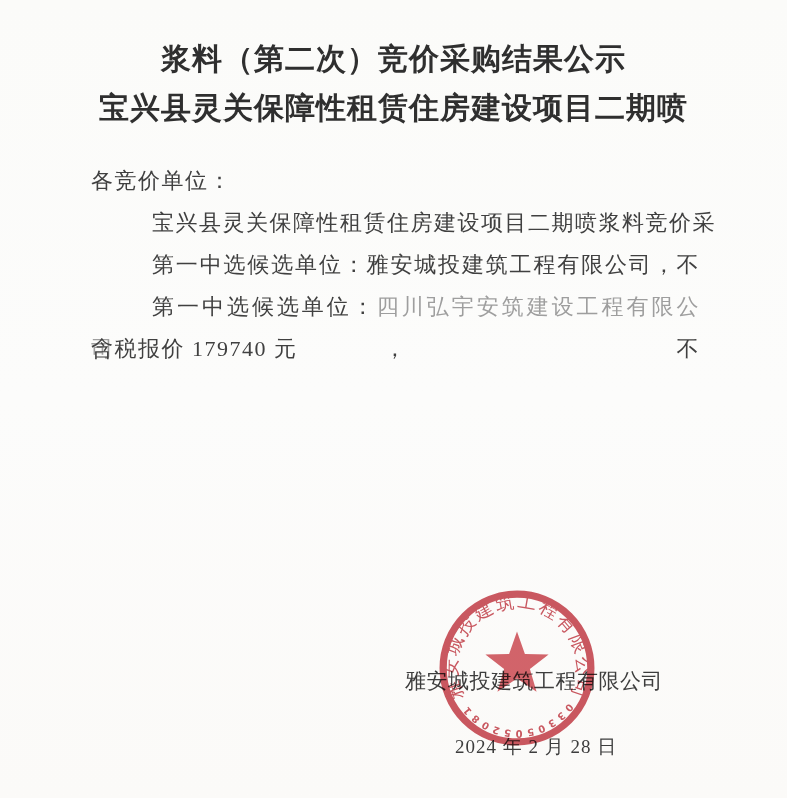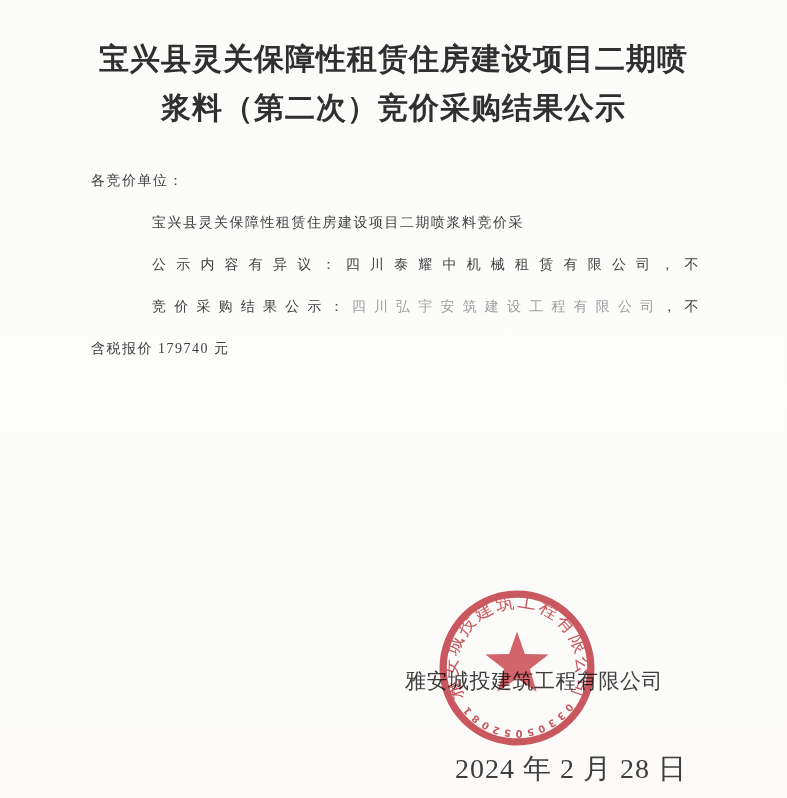--- a/index.html
+++ b/index.html
@@ -33,21 +33,21 @@
   }
   .content {
     position: absolute;
     left: 91px;
     top: 160px;
     width: 609px;
   }
   .line {
     height: 42px;
     line-height: 42px;
-    font-size: 14px;
+    font-size: 22px;
     letter-spacing: 1.5px;
     color: #404040;
     white-space: nowrap;
   }
   .line.just {
     white-space: normal;
     text-align: justify;
     text-align-last: justify;
   }
   .line.indent {
@@ -64,24 +64,24 @@
     height: 42px;
     line-height: 42px;
     font-size: 21px;
     letter-spacing: 0.5px;
     color: #3d3d3d;
     white-space: nowrap;
   }
   .sign-date {
     position: absolute;
     left: 455px;
-    top: 748px;
+    top: 726px;
     height: 42px;
     line-height: 42px;
-    font-size: 28px;
+    font-size: 19px;
     letter-spacing: 1px;
     color: #3d3d3d;
     white-space: nowrap;
   }
   .stamp {
     position: absolute;
     left: 413px;
     top: 564px;
     width: 208px;
     height: 208px;
@@ -96,29 +96,29 @@
     font-family: "DejaVu Sans", sans-serif;
     font-weight: bold;
   }
 </style>
 </head>
 <body>
 
 <div class="page">
 
   <div class="title">
+    <div>浆料（第二次）竞价采购结果公示</div>
     <div>宝兴县灵关保障性租赁住房建设项目二期喷</div>
-    <div>浆料（第二次）竞价采购结果公示</div>
   </div>
 
   <div class="content">
     <div class="line">各竞价单位：</div>
     <div class="line indent">宝兴县灵关保障性租赁住房建设项目二期喷浆料竞价采</div>
-    <div class="line just indent">公示内容有异议：四川泰耀中机械租赁有限公司，不</div>
-    <div class="line just indent"><span>竞价采购结果公示：</span><span class="light">四川弘宇安筑建设工程有限公司</span><span>，不</span></div>
+    <div class="line just indent">第一中选候选单位：雅安城投建筑工程有限公司，不</div>
+    <div class="line just indent"><span>第一中选候选单位：</span><span class="light">四川弘宇安筑建设工程有限公司</span><span>，不</span></div>
     <div class="line">含税报价 179740 元</div>
   </div>
 
   <div class="signature">雅安城投建筑工程有限公司</div>
   <div class="sign-date">2024 年 2 月 28 日</div>
 
   <svg class="stamp" viewBox="0 0 200 200" xmlns="http://www.w3.org/2000/svg">
     <defs>
       <path id="ringPath" d="M 45.5 119.8 A 58 58 0 1 1 154.5 119.8" fill="none"></path>
       <path id="serialPath" d="M 154 126 A 60 60 0 0 1 46 126" fill="none"></path>

